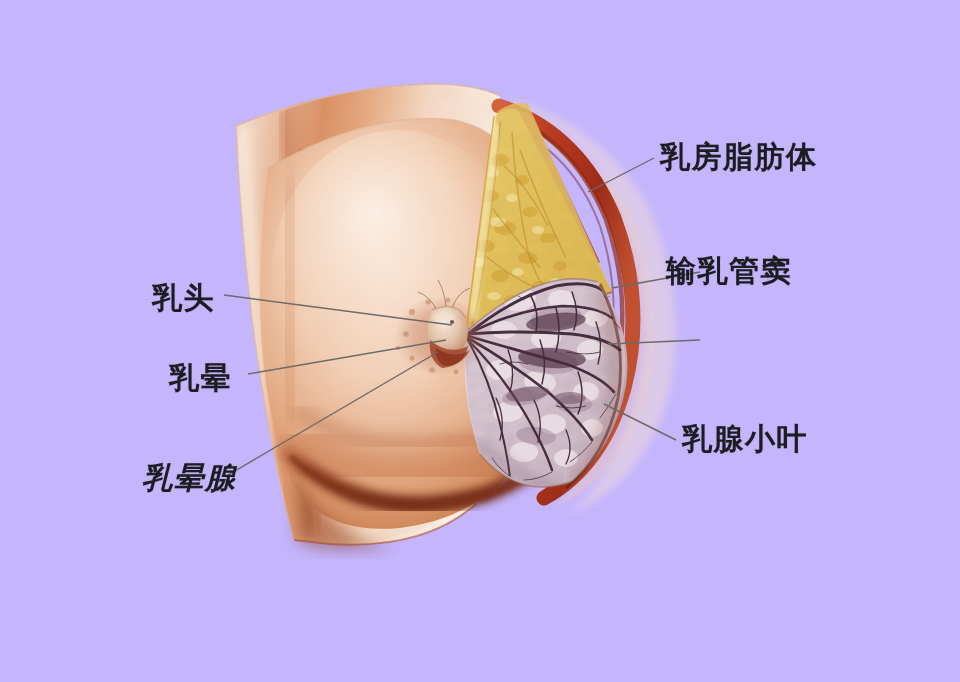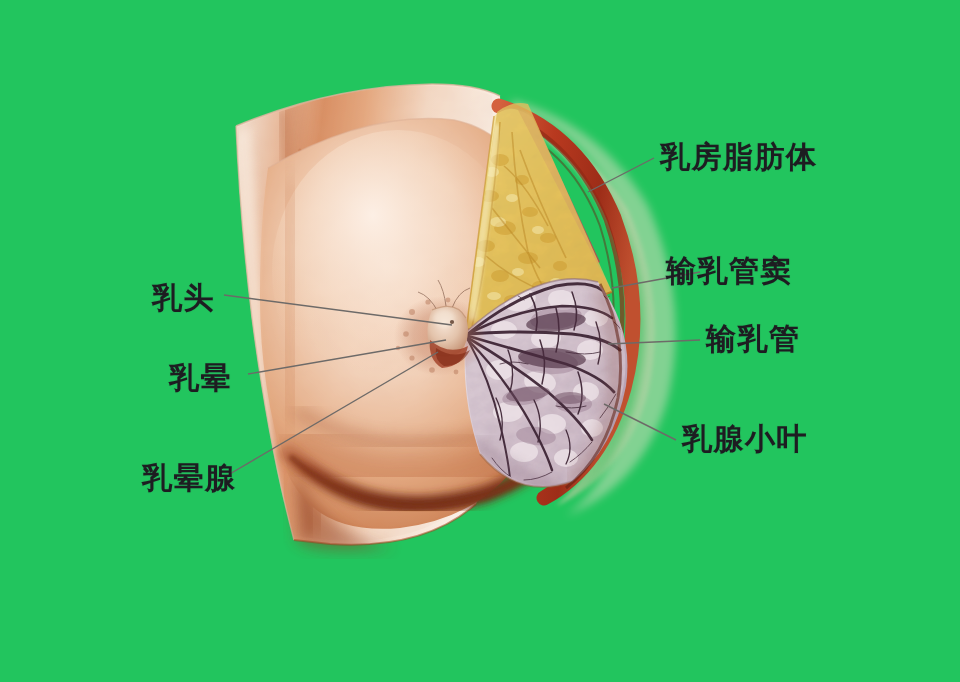--- a/index.html
+++ b/index.html
@@ -8,21 +8,21 @@
     padding: 0;
     background: #ffffff;
   }
   body {
     font-family: "Liberation Sans", "DejaVu Sans", sans-serif;
   }
   #stage {
     position: relative;
     width: 960px;
     height: 682px;
-    background: #22c55e;
+    background: #c4b5fd;
     overflow: hidden;
   }
   #figure-svg {
     position: absolute;
     left: 0;
     top: 0;
     width: 960px;
     height: 682px;
     display: block;
   }
@@ -447,23 +447,22 @@
       <polyline points="224,295 452,325"></polyline>
       <polyline points="248,374 446,340"></polyline>
       <polyline points="228,475 438,352"></polyline>
     </g>
   </svg>
 
   <div class="anno right" style="left:660px; top:142px;">乳房脂肪体</div>
 
   <div class="anno right" style="left:666px; top:256px;">输乳管窦</div>
 
-  <div class="anno right" style="left:706px; top:324px;">输乳管</div>
 
   <div class="anno right" style="left:682px; top:424px;text-align:right;">乳腺小叶</div>
 
   <div class="anno left" style="left:152px; top:283px;">乳头</div>
 
   <div class="anno left" style="left:169px; top:363px;">乳晕</div>
 
-  <div class="anno left" style="left:142px; top:463px;">乳晕腺</div>
+  <div class="anno left" style="left:142px; top:463px;font-style:italic;">乳晕腺</div>
 
 </div>
 
 </body></html>

